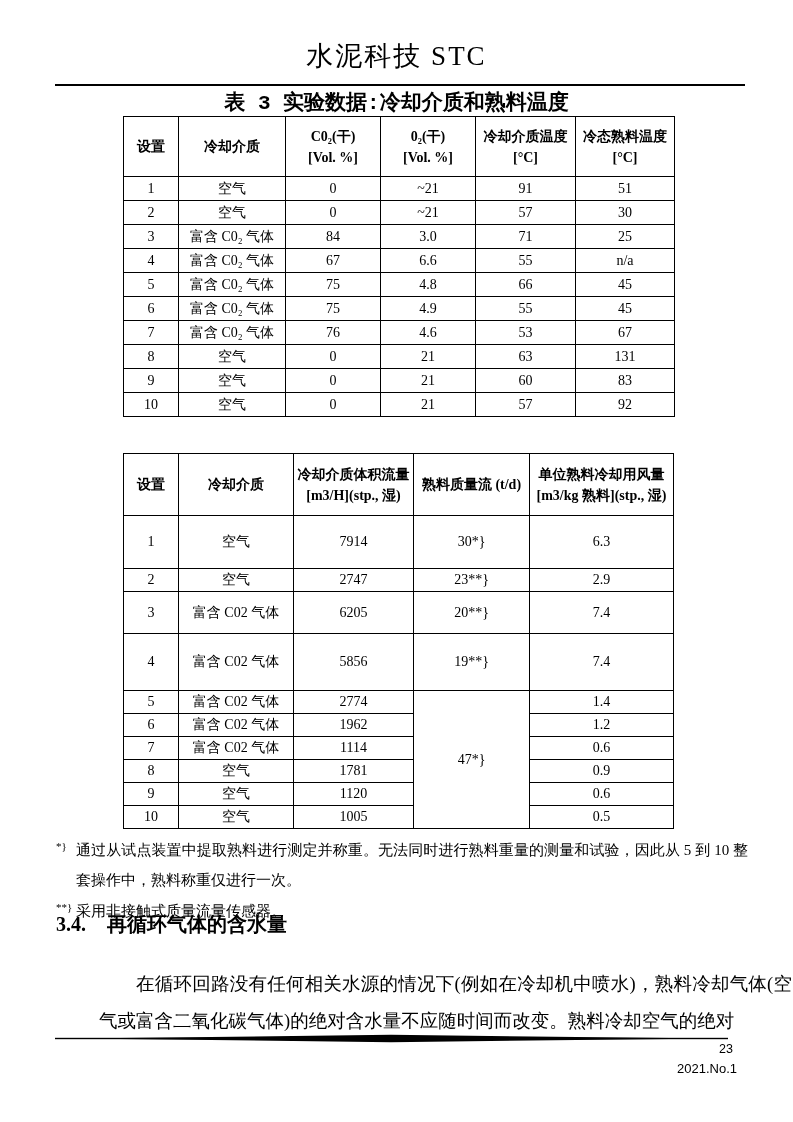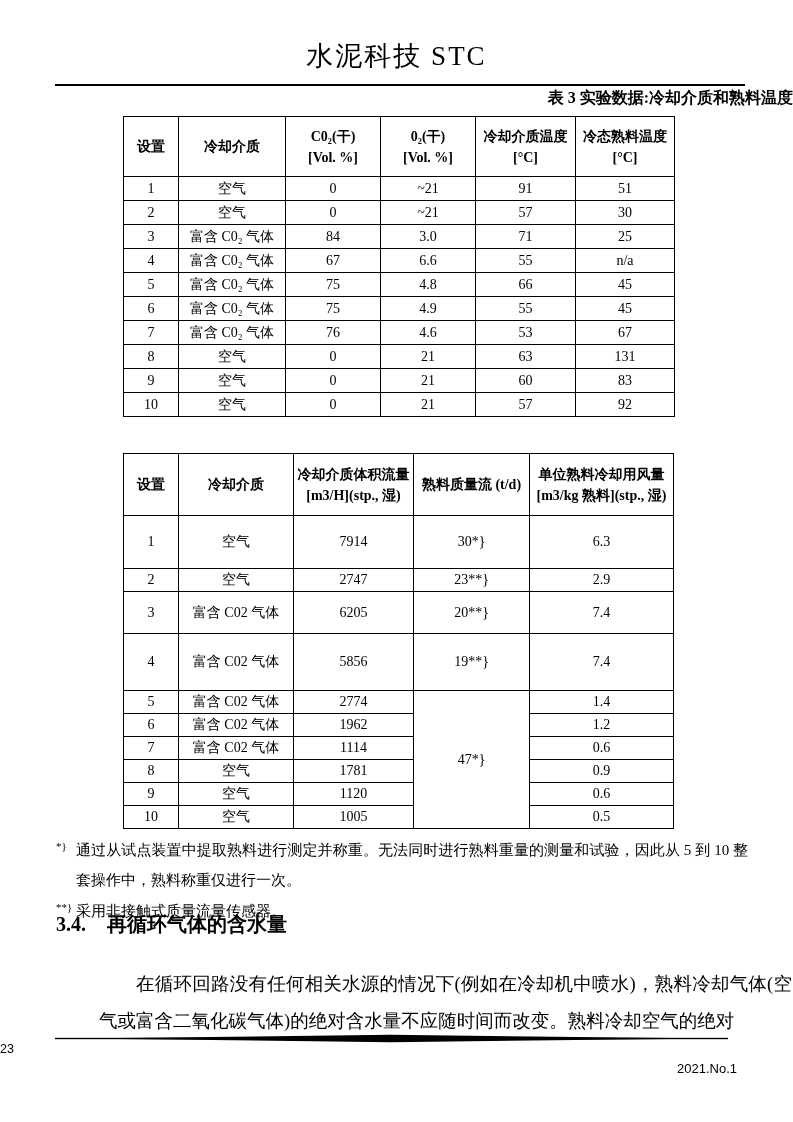--- a/index.html
+++ b/index.html
@@ -7,22 +7,22 @@
     position:relative; width:793px; height:1122px; background:#ffffff;
     color:#000; font-family:"Liberation Serif", serif; overflow:hidden;
   }
   .doc-title {
     position:absolute; top:38px; left:0; right:0; text-align:center;
     font-size:27px; letter-spacing:2px; font-family:"Liberation Serif", serif;
   }
   .header-rule { position:absolute; top:84px; left:55px; width:690px; height:2px; background:#000; }
 
   .table-caption {
-    position:absolute; left:0; right:0; text-align:right;
-    font-weight:bold; font-size:16px; font-family:Liberation Serif, serif;
+    position:absolute; left:0; right:0; text-align:center;
+    font-weight:bold; font-size:21px; font-family:Liberation Mono, monospace;
   }
   .caption-t3 { top:88px; }
   .caption-t4 { top:428px; }
 
   table { border-collapse:collapse; table-layout:fixed; position:absolute; left:123px; }
   th, td {
     border:1.5px solid #000; text-align:center; vertical-align:middle;
     padding:0 2px; overflow:hidden;
   }
   th { font-weight:bold; font-size:14px; line-height:1.5; font-family:"Liberation Serif", serif; }
@@ -46,21 +46,21 @@
   }
   .section-heading .sec-num { font-family:"Liberation Serif", serif; font-weight:bold; margin-right:21px; }
 
   .body-text {
     position:absolute; top:947px; left:55px; width:693px;
     font-size:18.5px; line-height:37px; text-align:justify; text-indent:2em;margin-left:44px;
   }
 
   .footer-rule { position:absolute; top:1034px; left:55px; width:673px; height:9px; }
   .footer-page {
-    position:absolute; top:1042px; left:0; right:60px; text-align:left;
+    position:absolute; top:1042px; left:0; right:60px; text-align:right;
     font-size:12.5px; font-family:"Liberation Sans", sans-serif;
   }
   .footer-issue {
     position:absolute; top:1041px; right:56px;
     font-size:13px; font-family:"Liberation Sans", sans-serif;margin-top:20px;
   }
 </style>
 </head>
 <body>
 

